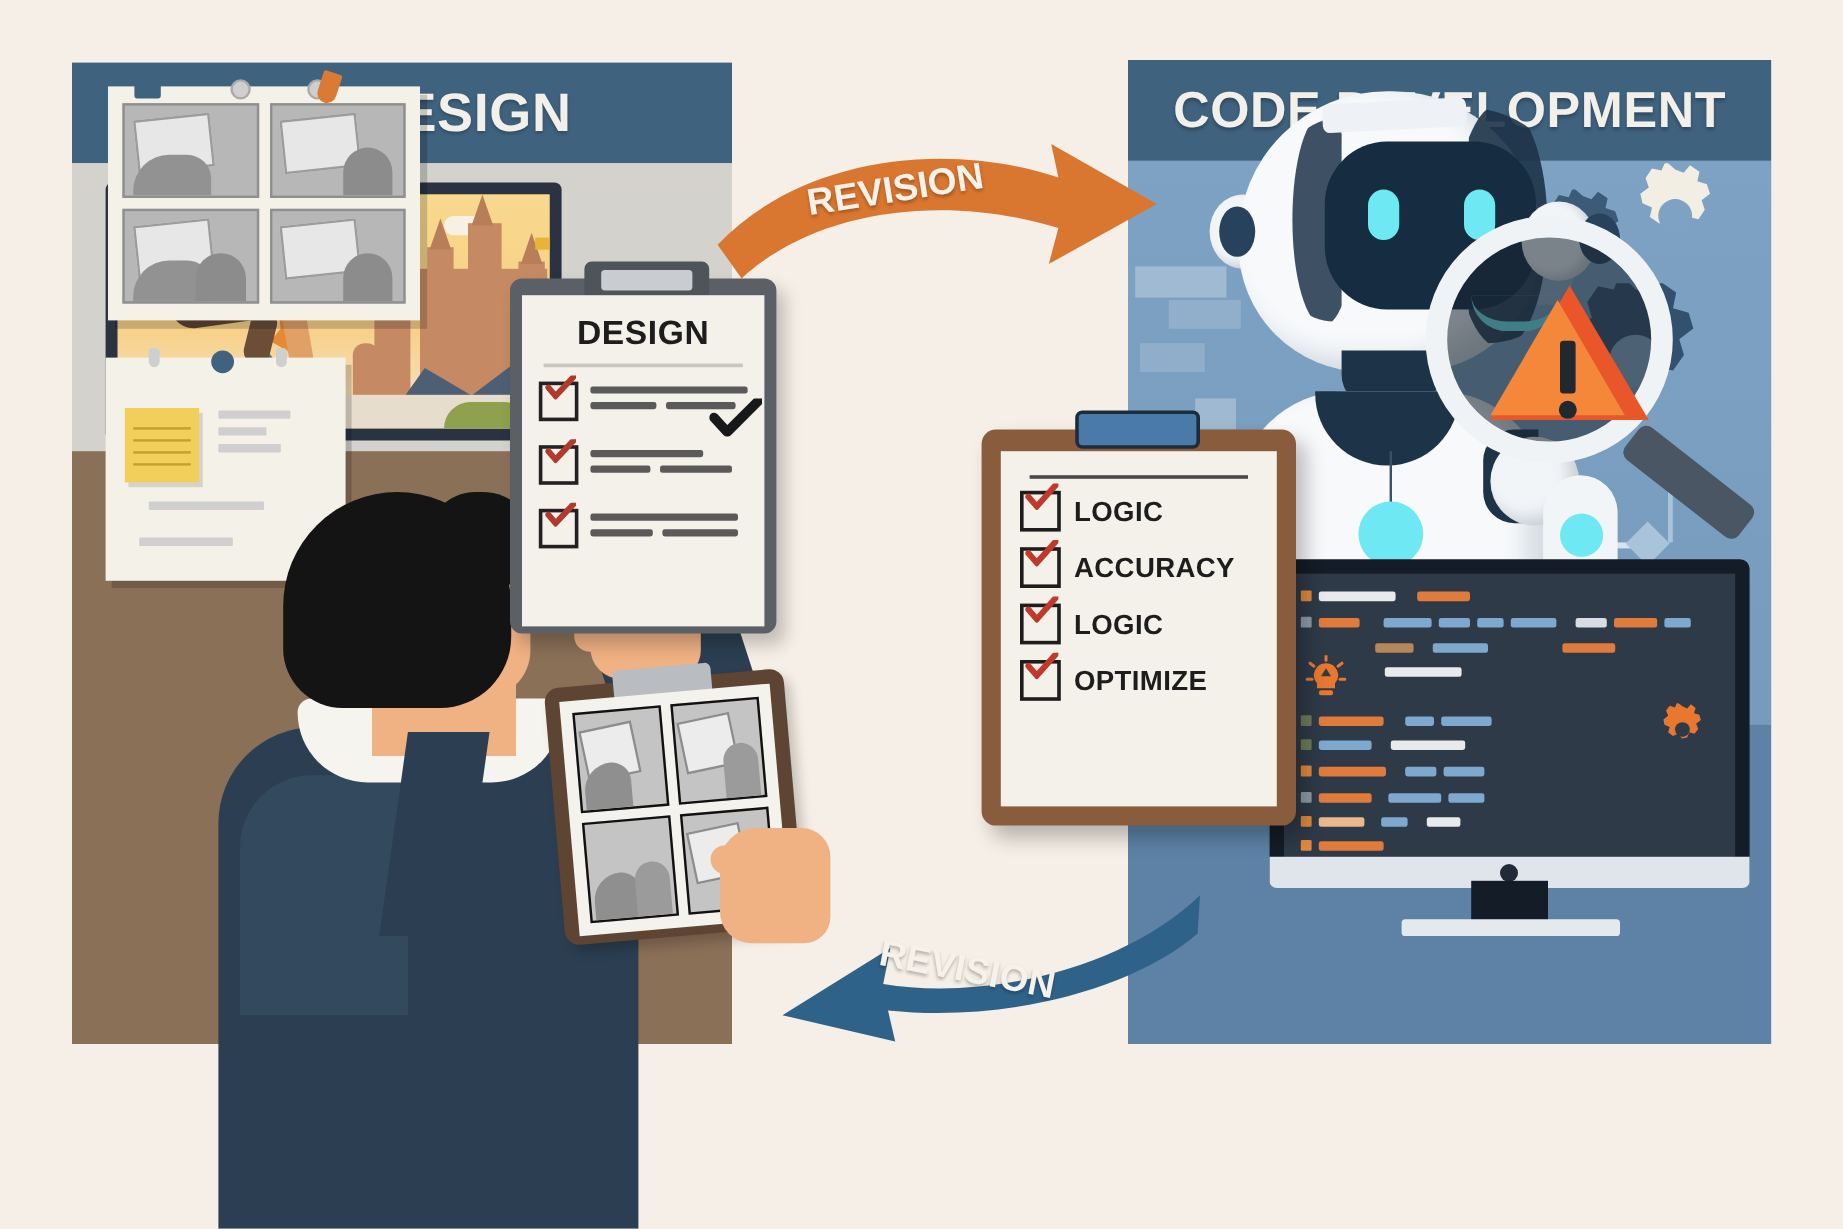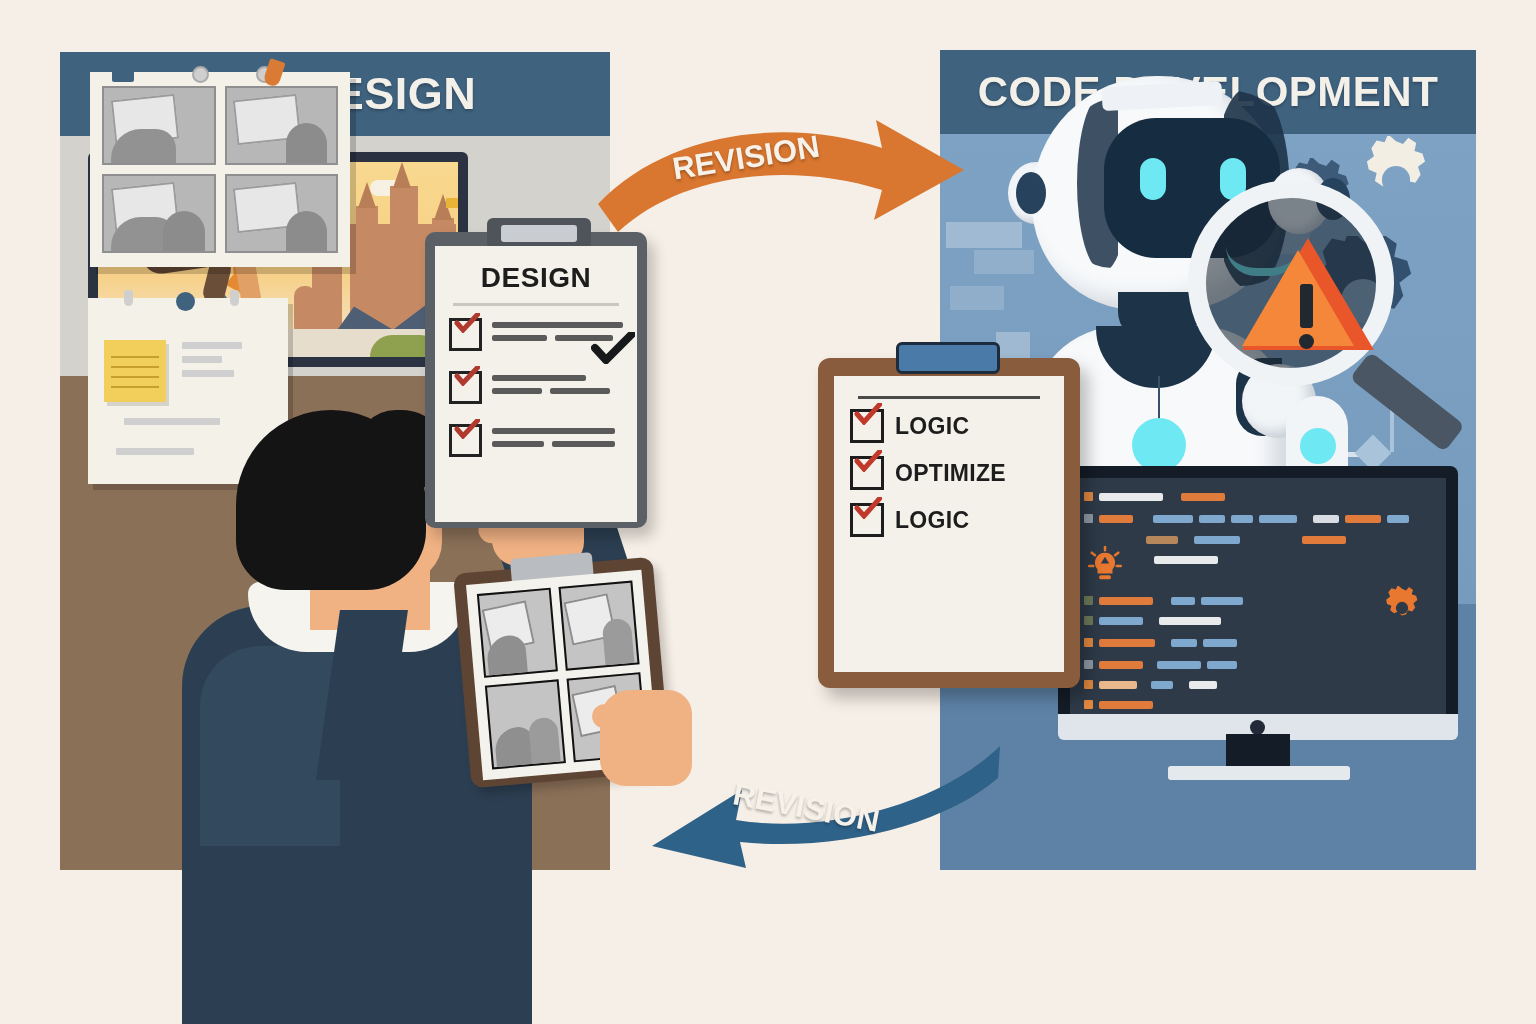--- a/index.html
+++ b/index.html
@@ -556,38 +556,46 @@
 
       <div class="an-row">
         <div class="an-box">
           <svg class="tick" viewBox="0 0 28 22">
               <path d="M3 11 L10 19 L26 1" stroke="#c0392b" stroke-width="5" fill="none" stroke-linecap="round"></path>
             </svg>
         </div>
         <span class="an-label">LOGIC</span>
       </div>
 
-
       <div class="an-row">
         <div class="an-box">
           <svg class="tick" viewBox="0 0 28 22">
               <path d="M3 11 L10 19 L26 1" stroke="#c0392b" stroke-width="5" fill="none" stroke-linecap="round"></path>
             </svg>
         </div>
-        <span class="an-label">OPTIMIZE</span>
+        <span class="an-label">ACCURACY</span>
       </div>
 
       <div class="an-row">
         <div class="an-box">
           <svg class="tick" viewBox="0 0 28 22">
               <path d="M3 11 L10 19 L26 1" stroke="#c0392b" stroke-width="5" fill="none" stroke-linecap="round"></path>
             </svg>
         </div>
         <span class="an-label">LOGIC</span>
       </div>
+
+      <div class="an-row">
+        <div class="an-box">
+          <svg class="tick" viewBox="0 0 28 22">
+              <path d="M3 11 L10 19 L26 1" stroke="#c0392b" stroke-width="5" fill="none" stroke-linecap="round"></path>
+            </svg>
+        </div>
+        <span class="an-label">OPTIMIZE</span>
+      </div>
     </div>
   </div>
 
   <div id="arrow-revision-top" class="abs">
     <svg width="370" height="128" viewBox="0 0 370 128">
       <path fill="#d9762f" d="M2 96 C70 24 190 8 286 40 L280 12 L368 62 L278 112 L286 82 C188 52 82 68 22 124 Z"></path>
     </svg>
     <span class="arrow-label" id="lbl-rev-top">REVISION</span>
   </div>
 

